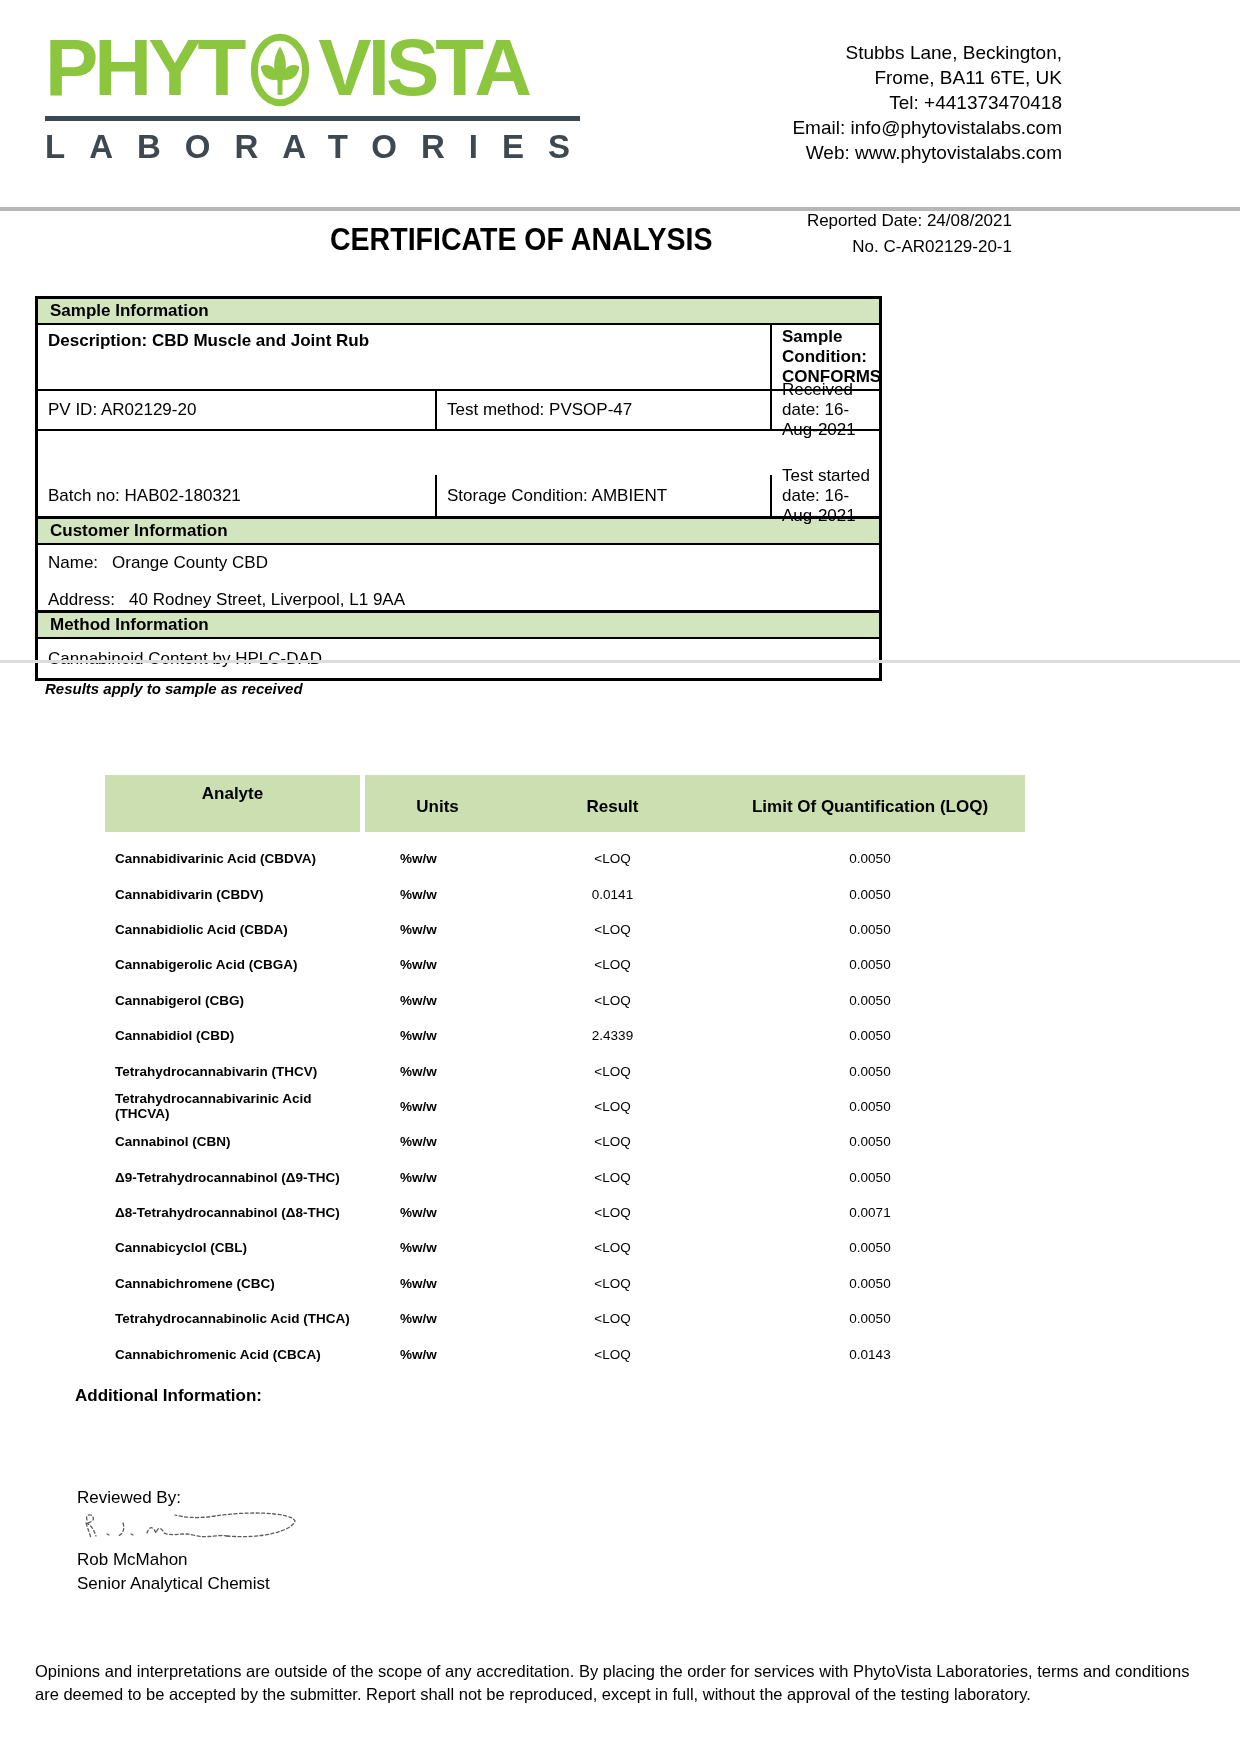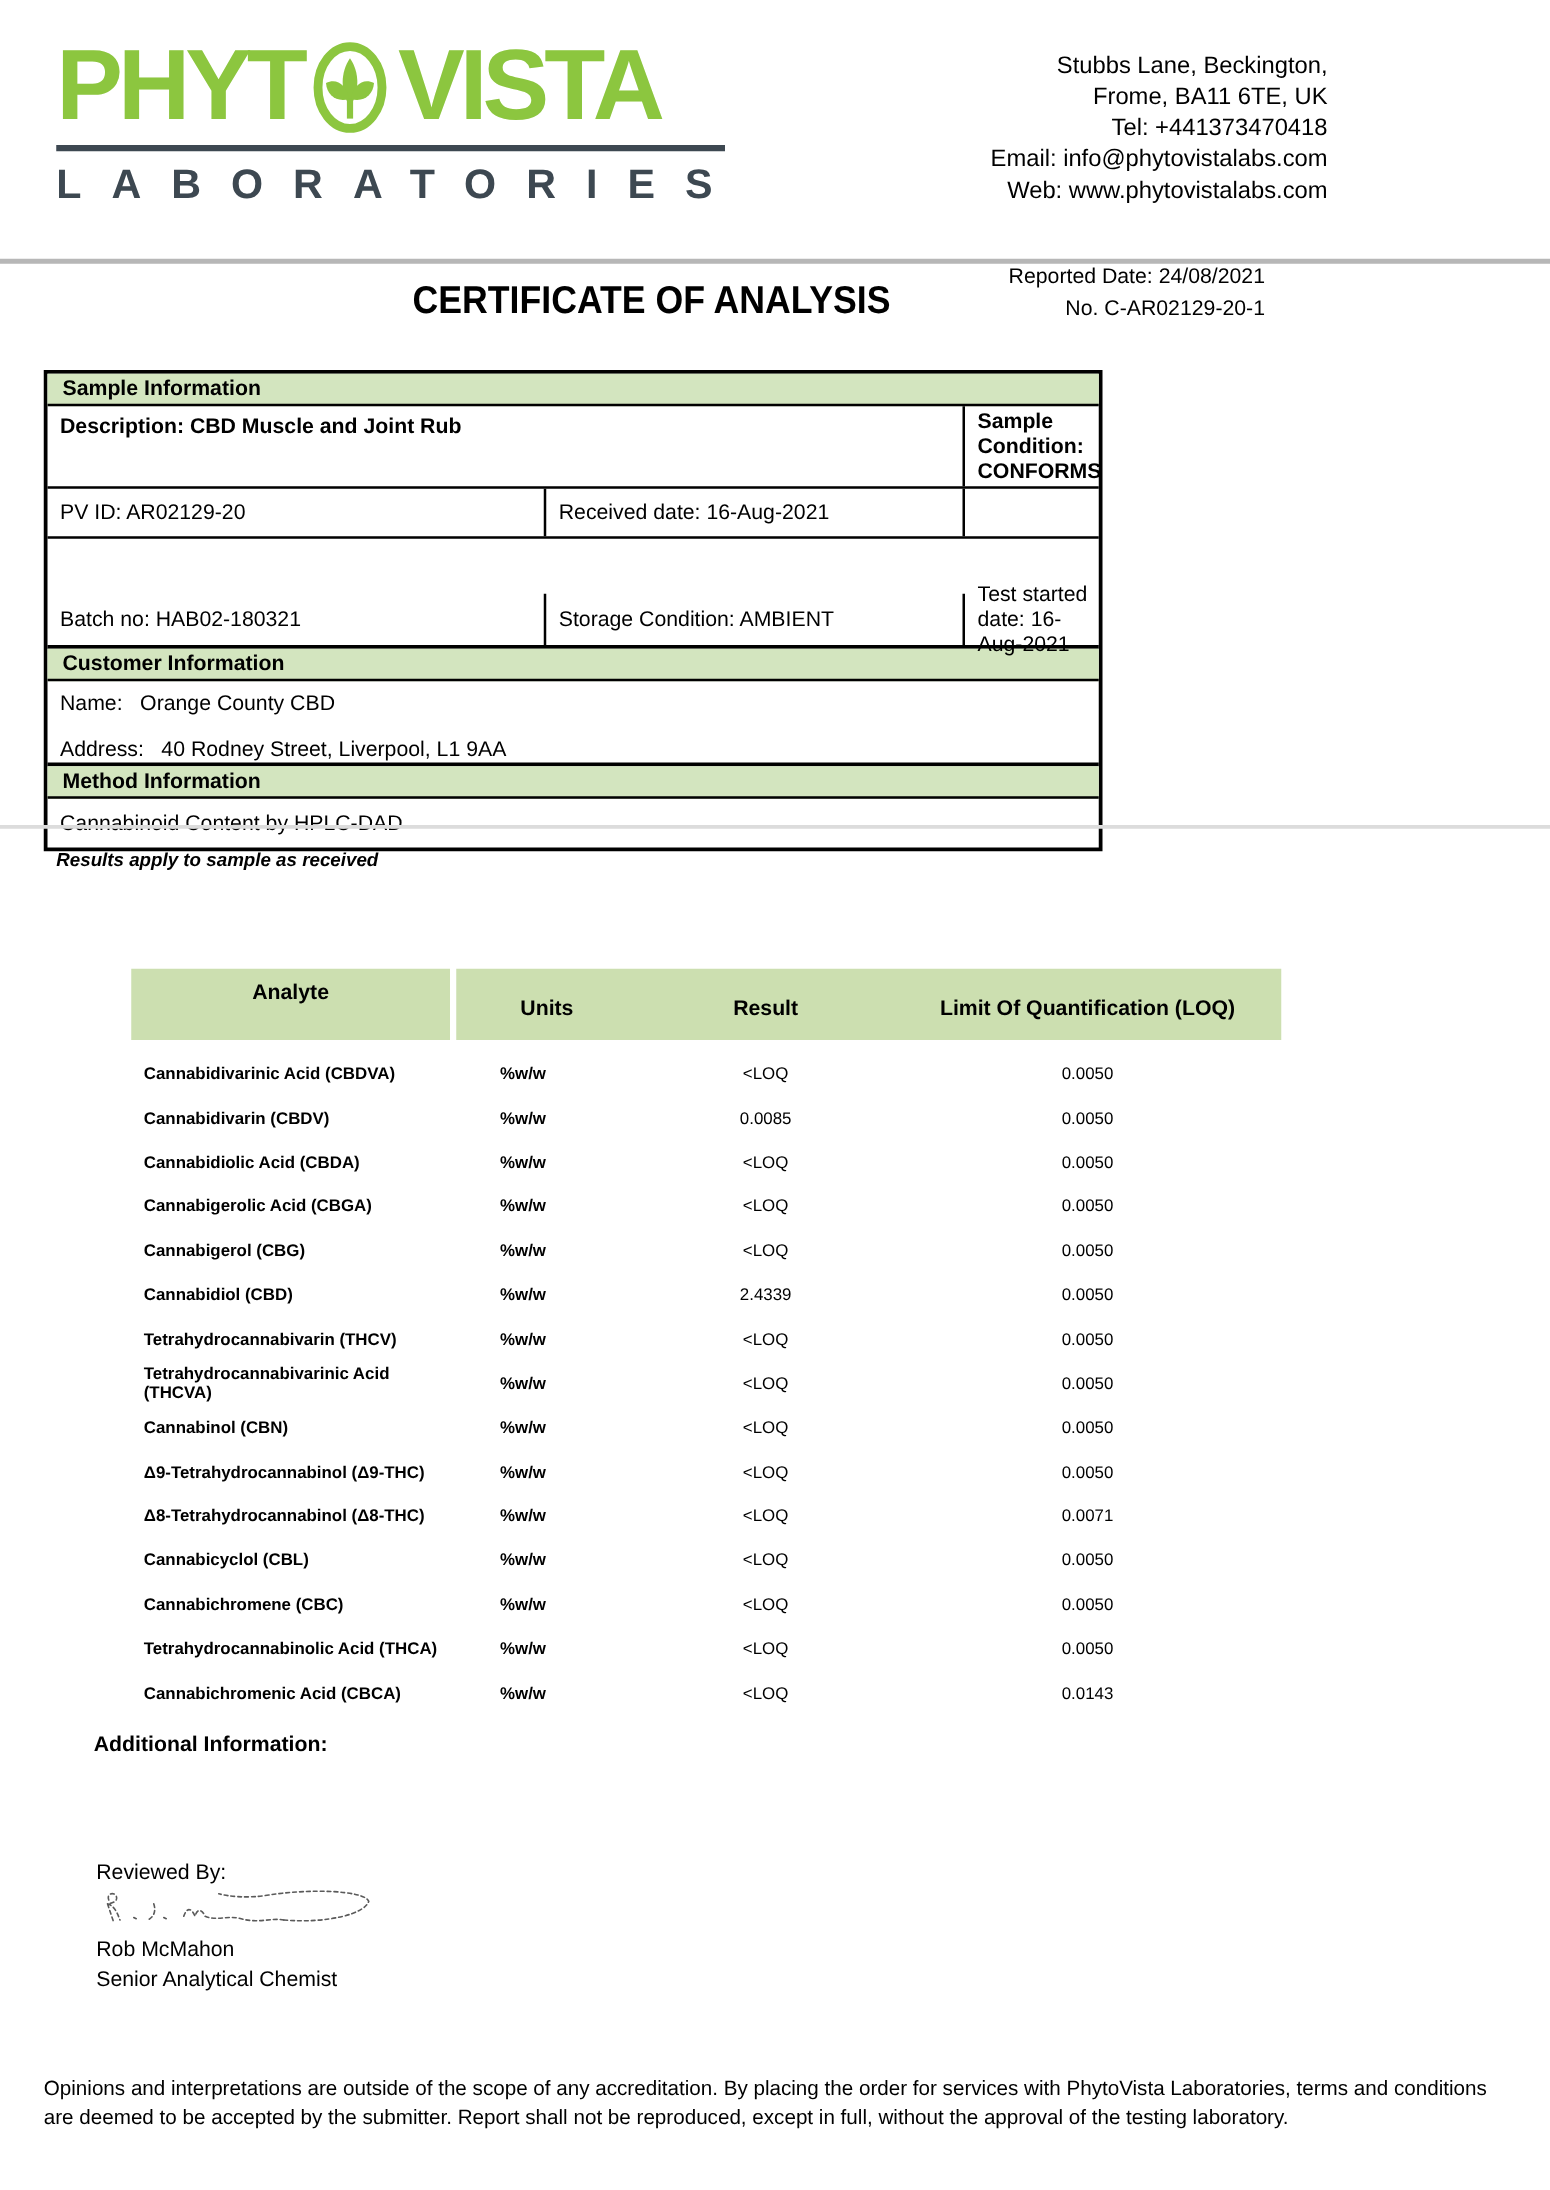--- a/index.html
+++ b/index.html
@@ -96,20 +96,21 @@
   <div class="report-no">No. C-AR02129-20-1</div>
 
   <div class="info-wrap">
     <div class="band">Sample Information</div>
     <div class="desc-row">
       <div class="desc-cell">Description: CBD Muscle and Joint Rub</div>
       <div class="cond-cell">Sample Condition: CONFORMS</div>
     </div>
     <div class="triple-row">
       <div>PV ID: AR02129-20</div>
+      <div>Test method: PVSOP-47</div>
       <div>Received date: 16-Aug-2021</div>
     </div>
     <div class="triple-row tall" style="border-bottom-width:3px;">
       <div>Batch no: HAB02-180321</div>
       <div>Storage Condition: AMBIENT</div>
       <div>Test started date: 16-Aug-2021</div>
     </div>
     <div class="band">Customer Information</div>
     <div class="cust-box" style="border-bottom:3px solid #000;">
       <div class="cust-line">
@@ -138,21 +139,21 @@
     <div class="res-body">
         <div class="result-row">
           <div class="cell-analyte">Cannabidivarinic Acid (CBDVA)</div>
           <div class="cell-units">%w/w</div>
           <div class="cell-result">&lt;LOQ</div>
           <div class="cell-loq">0.0050</div>
         </div>
         <div class="result-row">
           <div class="cell-analyte">Cannabidivarin (CBDV)</div>
           <div class="cell-units">%w/w</div>
-          <div class="cell-result">0.0085</div>
+          <div class="cell-result">0.0141</div>
           <div class="cell-loq">0.0050</div>
         </div>
         <div class="result-row">
           <div class="cell-analyte">Cannabidiolic Acid (CBDA)</div>
           <div class="cell-units">%w/w</div>
           <div class="cell-result">&lt;LOQ</div>
           <div class="cell-loq">0.0050</div>
         </div>
         <div class="result-row">
           <div class="cell-analyte">Cannabigerolic Acid (CBGA)</div>

